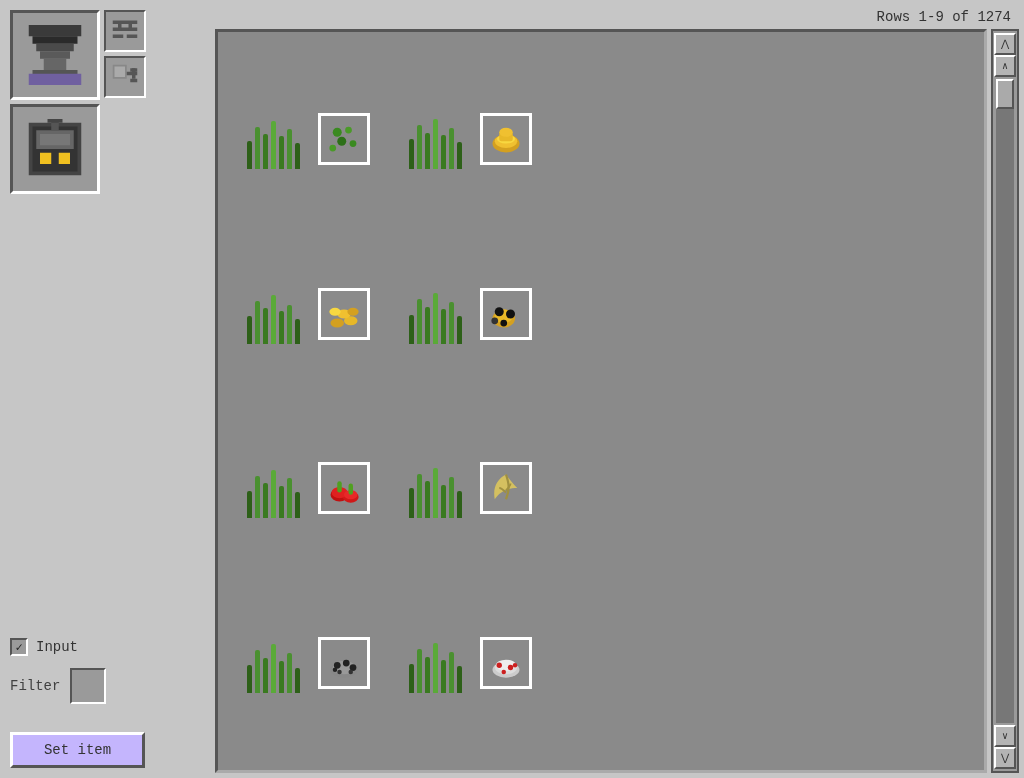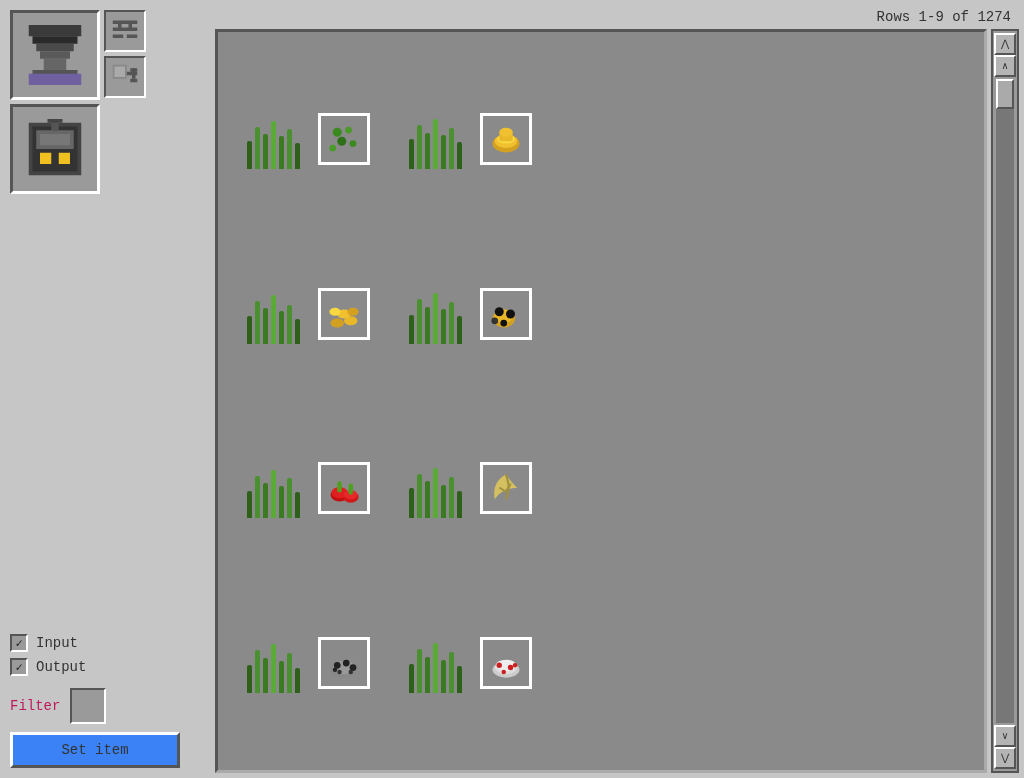--- a/index.html
+++ b/index.html
@@ -60,21 +60,21 @@
       border-bottom-color: #fff;
       display: flex;
       align-items: center;
       justify-content: center;
     }
 
     
     .checkboxes-area {
       margin-top: 10px;
       display: flex;
-      flex-direction: column;
+      flex-direction: row;
       gap: 6px;
     }
 
     .checkbox-row {
       display: flex;
       align-items: center;
       gap: 8px;
     }
 
     .mc-checkbox {
@@ -105,49 +105,49 @@
     
     .filter-row {
       display: flex;
       align-items: center;
       gap: 10px;
       margin-top: 4px;
     }
 
     .filter-label {
       font-size: 14px;
-      color: #be185d;
+      color: #404040;
     }
 
     .filter-box {
       width: 36px;
       height: 36px;
       background: #9a9a9a;
       border: 2px solid #555;
       border-right-color: #fff;
       border-bottom-color: #fff;
     }
 
     
     .mc-button {
-      width: 170px;
+      width: 135px;
       height: 36px;
-      background: #3b82f6;
+      background: #c4b5fd;
       border: 3px solid #fff;
       border-right-color: #555;
       border-bottom-color: #555;
       font-family: 'Courier New', monospace;
       font-size: 14px;
       color: #333;
       cursor: pointer;
       display: flex;
       align-items: center;
       justify-content: center;
       text-align: center;
-      margin-top: 0;
+      margin-top: 20px;
     }
 
     
     .main-area {
       flex: 1;
       display: flex;
       flex-direction: column;
       background: #c6c6c6;
       padding: 5px;
     }
@@ -347,24 +347,20 @@
     </div>
   </div>
 
   <div style="flex:1;"></div>
 
   <div class="checkboxes-area">
     <div class="checkbox-row">
       <div class="mc-checkbox checked"></div>
       <span class="checkbox-label">Input</span>
     </div>
-    <div class="checkbox-row">
-      <div class="mc-checkbox checked"></div>
-      <span class="checkbox-label">Output</span>
-    </div>
   </div>
 
   <div class="filter-row">
     <span class="filter-label">Filter</span>
     <div class="filter-box"></div>
   </div>
 
   <button class="mc-button">Set item</button>
 </div>
 

